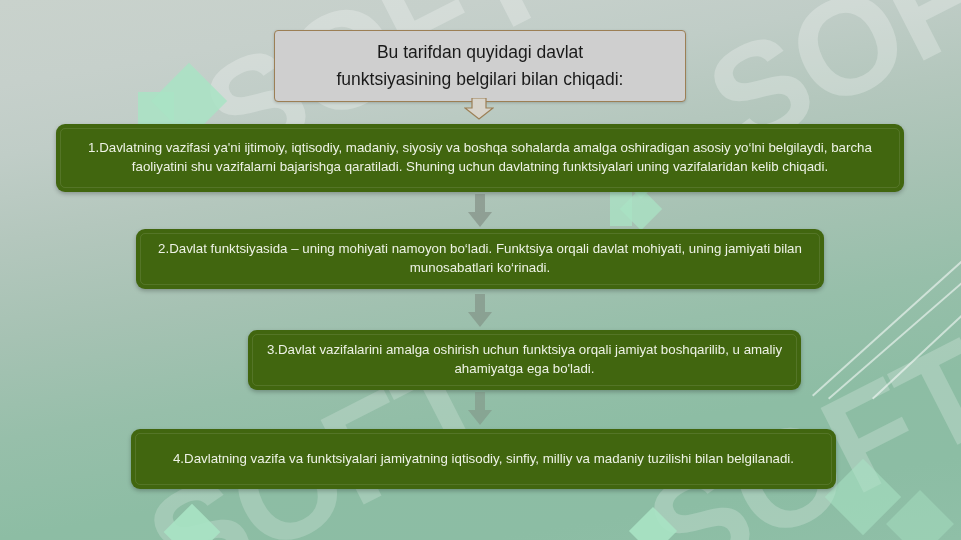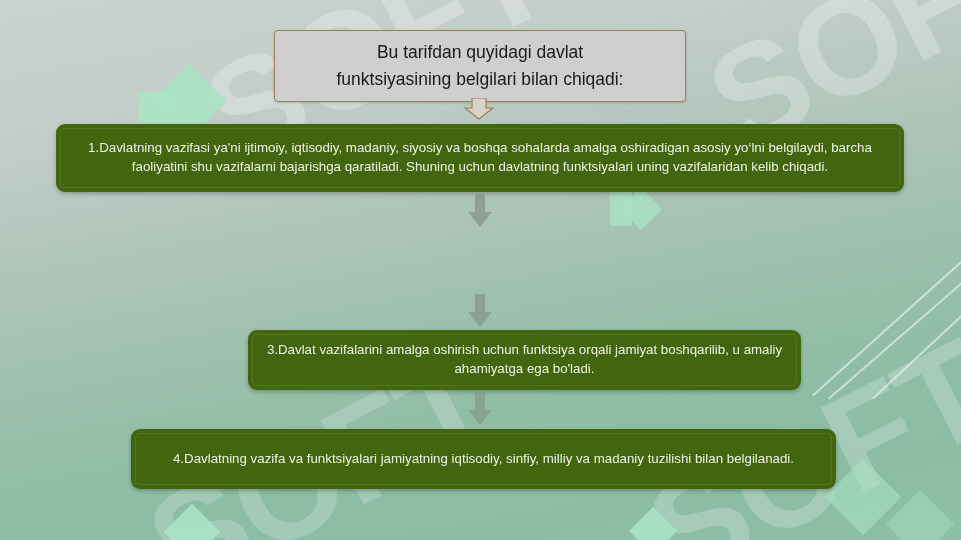--- a/index.html
+++ b/index.html
@@ -192,20 +192,23 @@
   </svg>
 
   <div class="gbox gbox-1">
     <span>1.Davlatning vazifasi ya'ni ijtimoiy, iqtisodiy, madaniy, siyosiy va boshqa sohalarda amalga oshiradigan asosiy yo‘lni belgilaydi, barcha faoliyatini shu vazifalarni bajarishga qaratiladi. Shuning uchun davlatning funktsiyalari uning vazifalaridan kelib chiqadi.</span>
   </div>
 
   <svg class="arrow-solid a2" viewBox="0 0 26 34">
     <polygon points="8,0 18,0 18,18 25,18 13,33 1,18 8,18" fill="rgba(120,130,120,0.55)"></polygon>
   </svg>
 
+  <div class="gbox gbox-2">
+    <span>2.Davlat funktsiyasida – uning mohiyati namoyon bo‘ladi. Funktsiya orqali davlat mohiyati, uning jamiyati bilan munosabatlari ko‘rinadi.</span>
+  </div>
 
   <svg class="arrow-solid a3" viewBox="0 0 26 34">
     <polygon points="8,0 18,0 18,18 25,18 13,33 1,18 8,18" fill="rgba(120,130,120,0.50)"></polygon>
   </svg>
 
   <div class="gbox gbox-3">
     <span>3.Davlat vazifalarini amalga oshirish uchun funktsiya orqali jamiyat boshqarilib, u amaliy ahamiyatga ega bo'ladi.</span>
   </div>
 
   <svg class="arrow-solid a4" viewBox="0 0 26 34">

